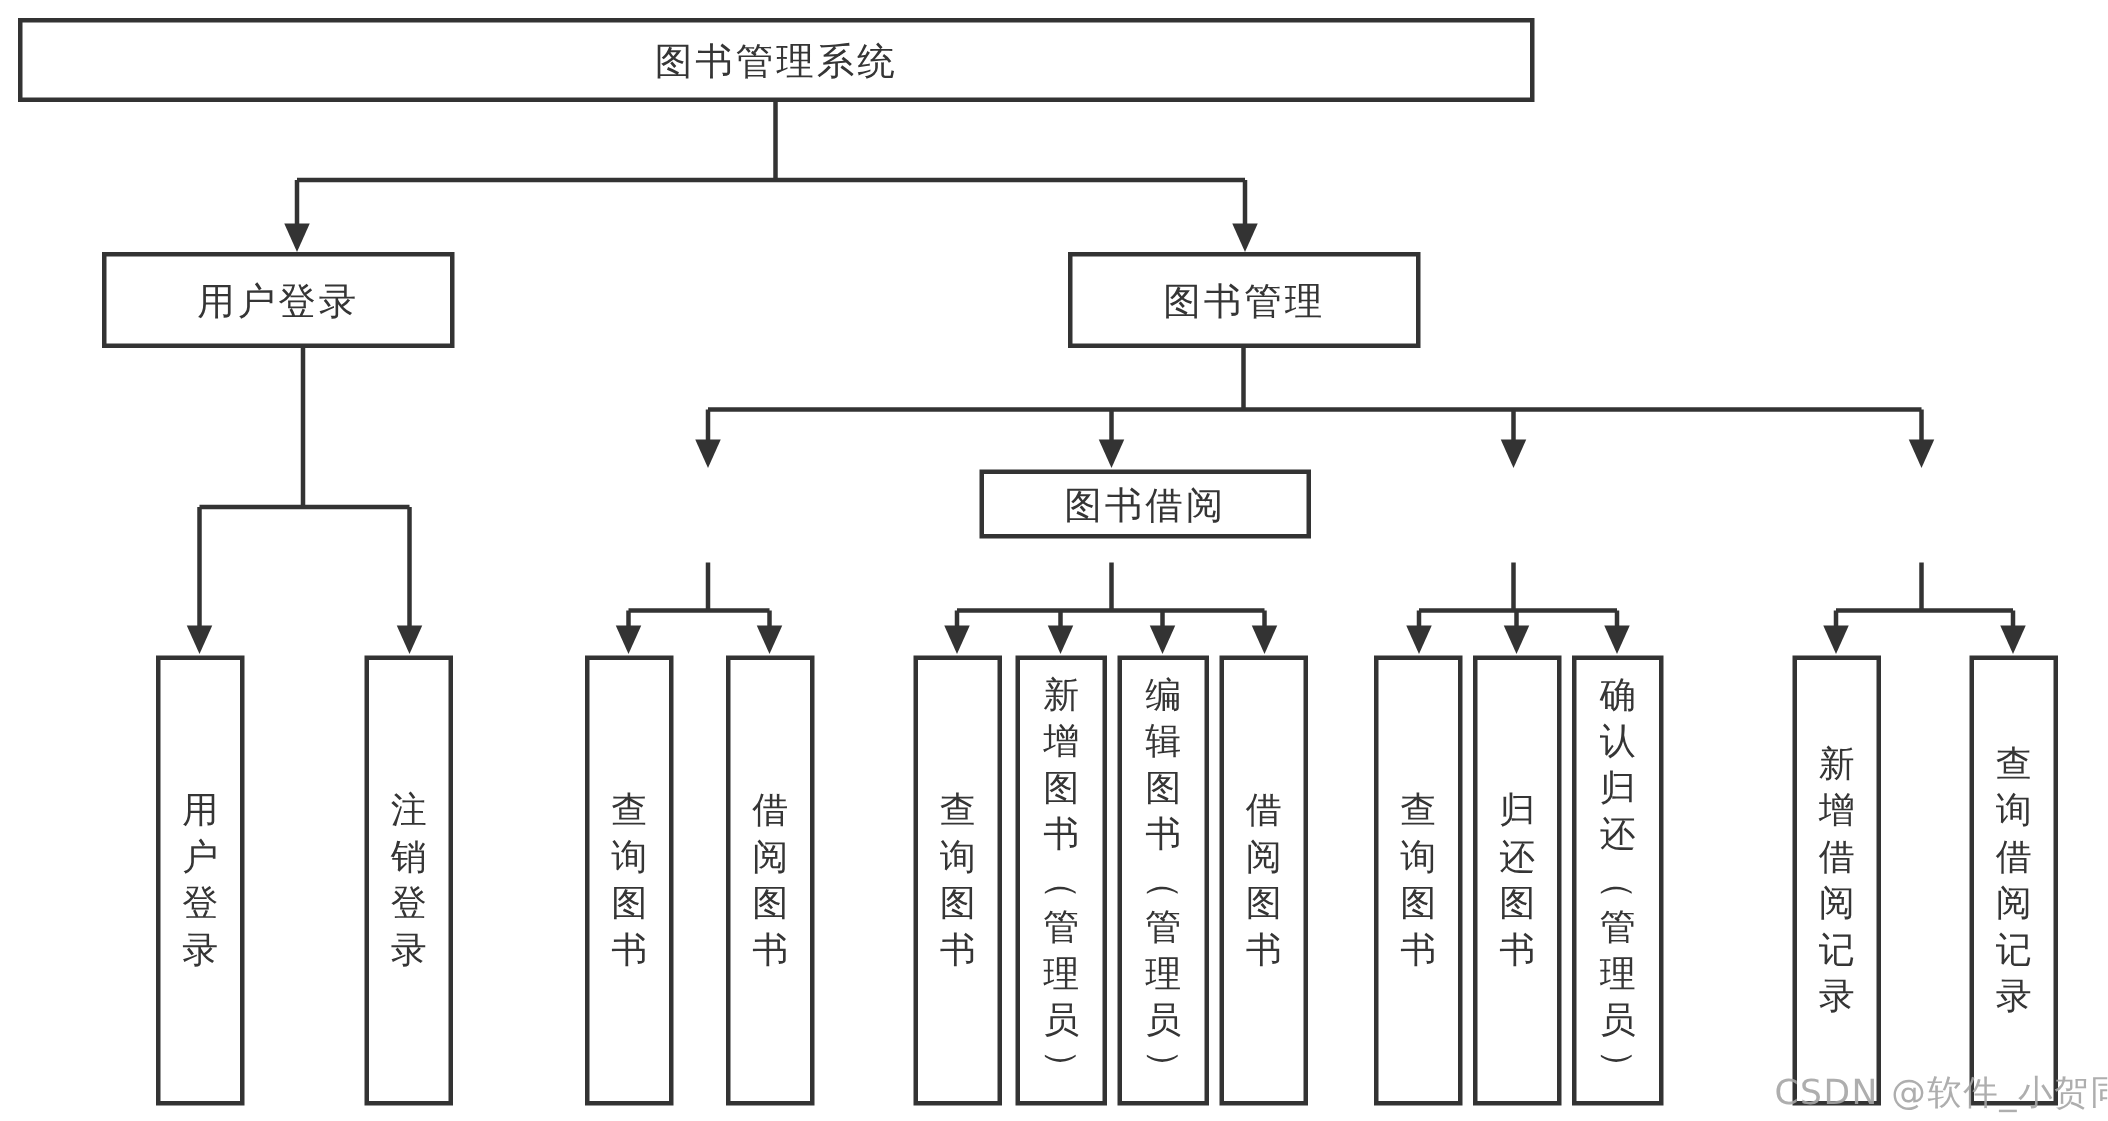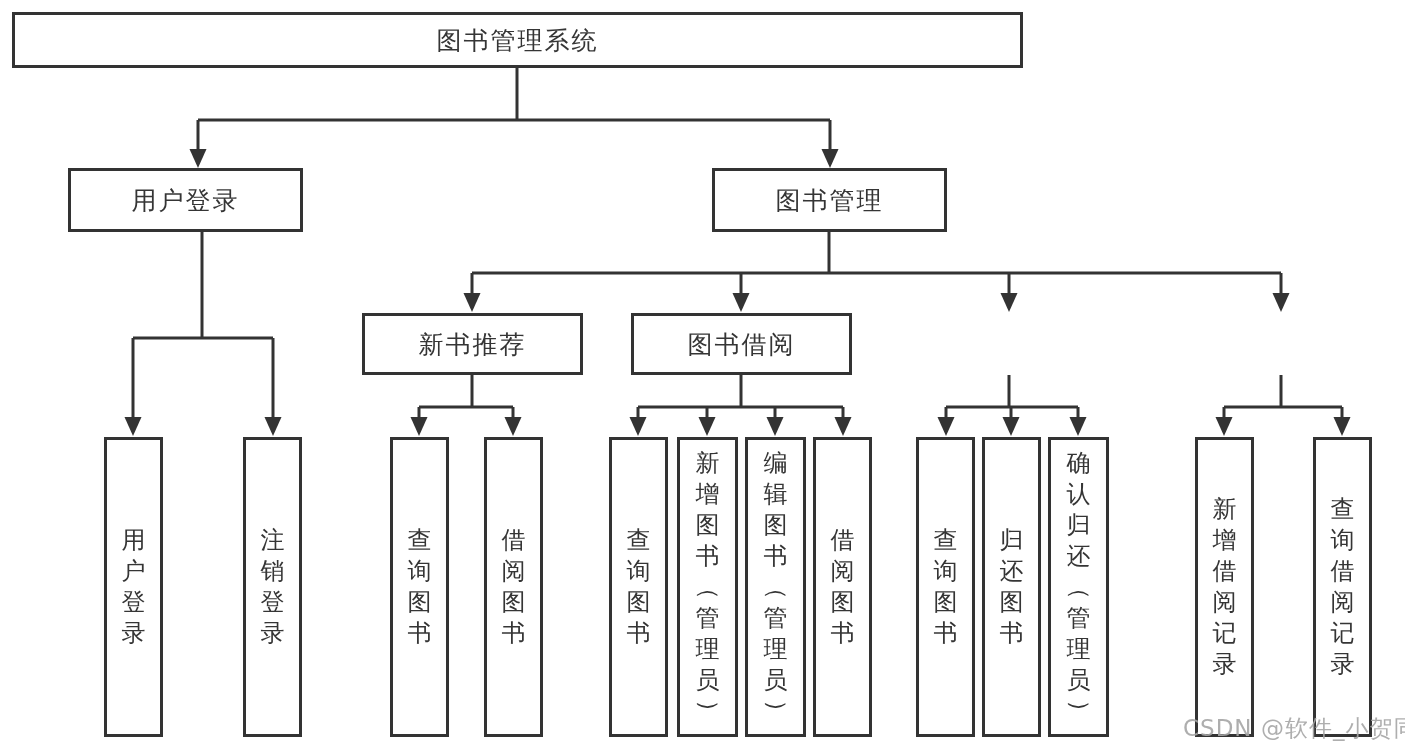--- a/index.html
+++ b/index.html
@@ -130,24 +130,21 @@
     <span>图书管理系统</span>
   </div>
 
   <div class="box h-box" style="left:68px;top:168px;width:235px;height:64px">
     <span>用户登录</span>
   </div>
   <div class="box h-box" style="left:712px;top:168px;width:235px;height:64px">
     <span>图书管理</span>
   </div>
 
-  <div class="box h-box" style="left:362px;top:313px;width:221px;height:62px">
-    <span>新书推荐</span>
-  </div>
-  <div class="box h-box" style="left:631px;top:313px;width:221px;height:62px">
+  <div class="box h-box" style="left:653px;top:313px;width:221px;height:46px">
     <span>图书借阅</span>
   </div>
 
   <div class="box leaf" style="left:104px">
     <div class="v-text">
         <span class="ch">用</span>
         <span class="ch">户</span>
         <span class="ch">登</span>
         <span class="ch">录</span>
       </div>

